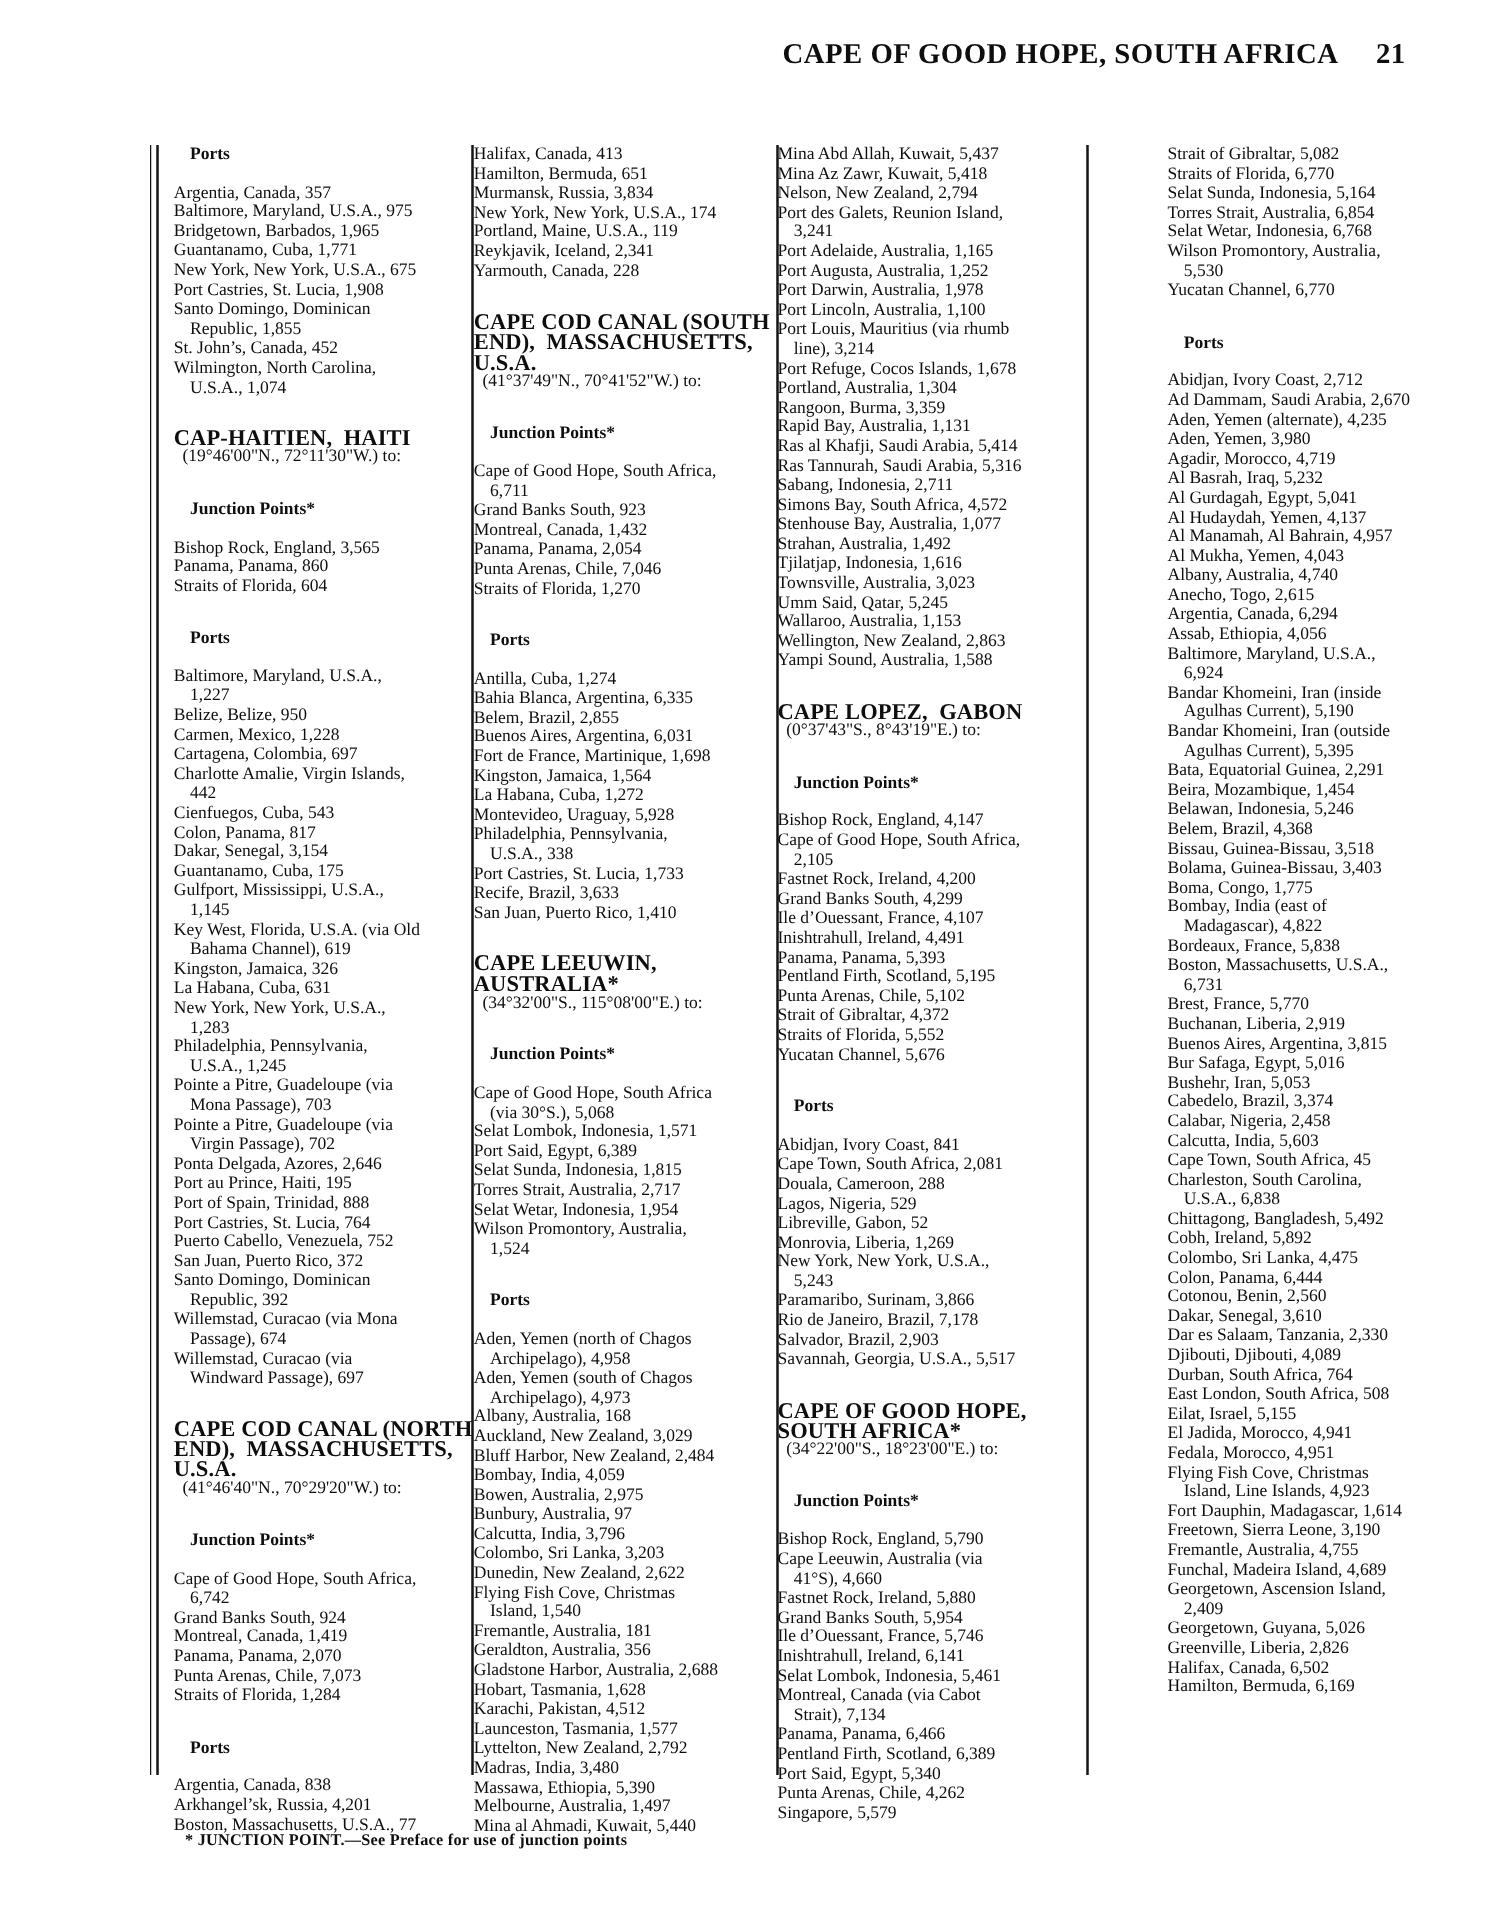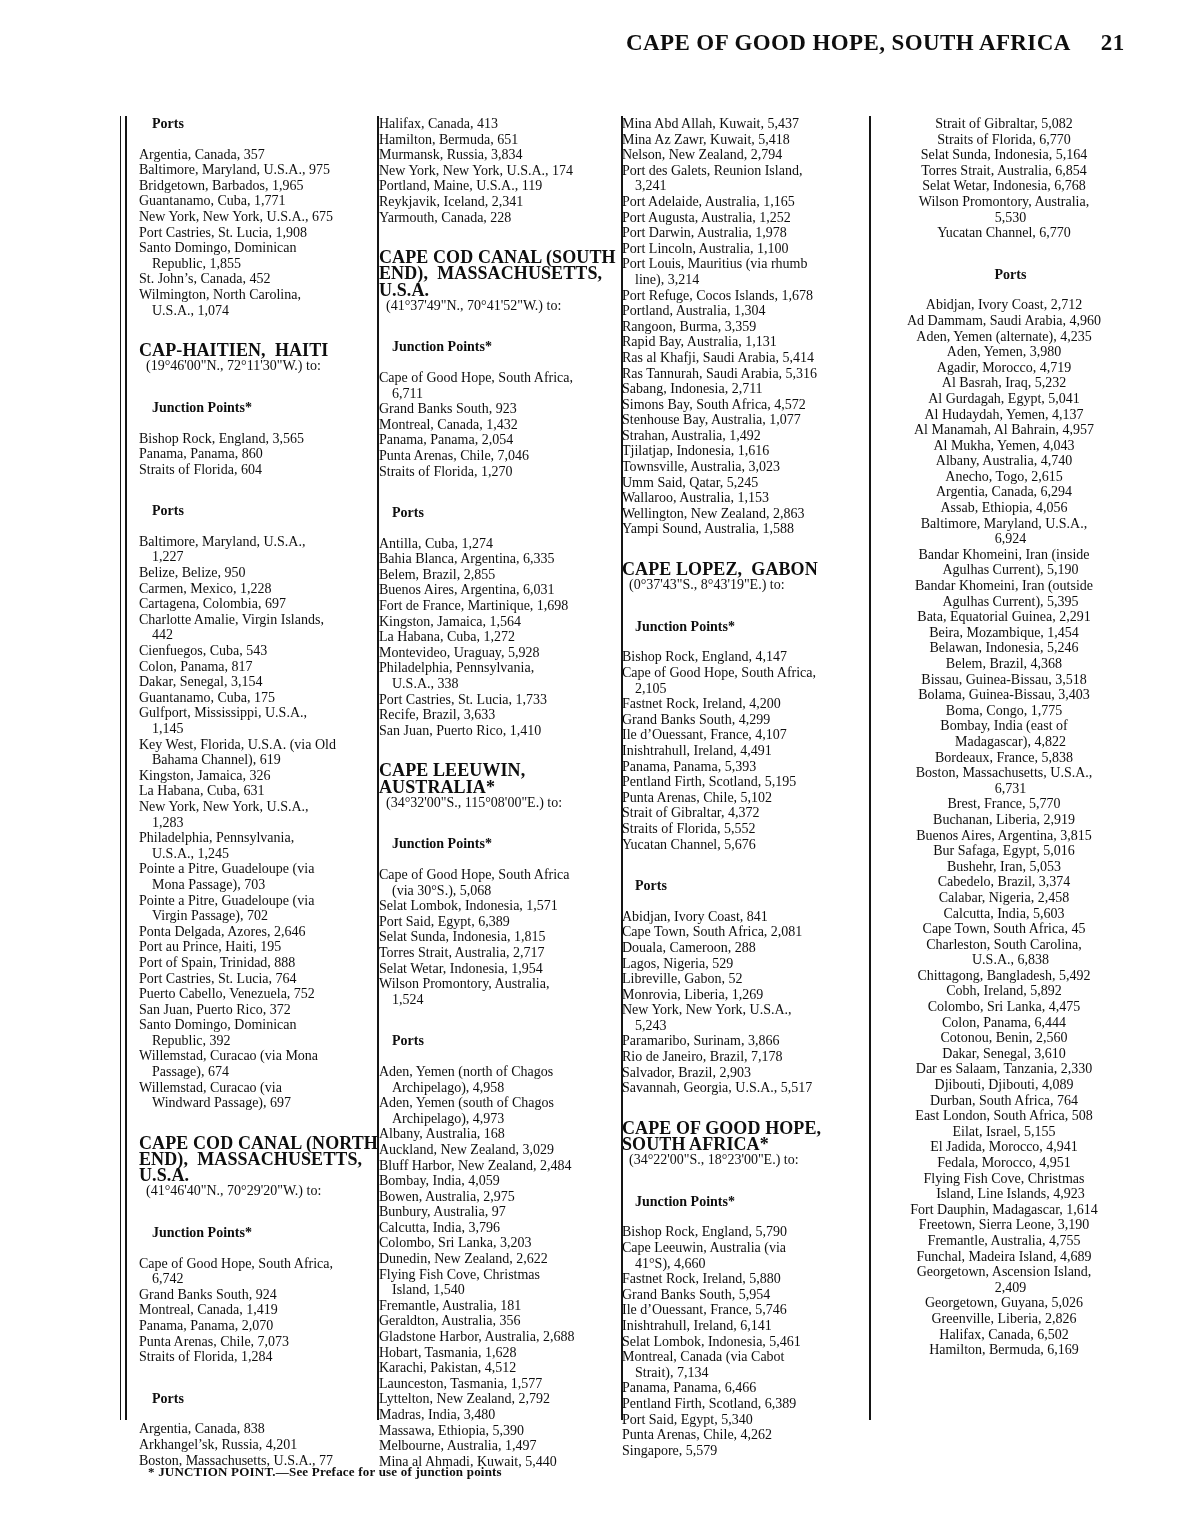--- a/index.html
+++ b/index.html
@@ -285,32 +285,32 @@
     <div class="entry">Inishtrahull, Ireland, 6,141</div>
     <div class="entry">Selat Lombok, Indonesia, 5,461</div>
     <div class="entry">Montreal, Canada (via Cabot
 Strait), 7,134</div>
     <div class="entry">Panama, Panama, 6,466</div>
     <div class="entry">Pentland Firth, Scotland, 6,389</div>
     <div class="entry">Port Said, Egypt, 5,340</div>
     <div class="entry">Punta Arenas, Chile, 4,262</div>
     <div class="entry">Singapore, 5,579</div>
   </div>
-<div class="col" style="left:886px;text-align:center;">
+<div class="col" style="left:934px;">
     <div class="entry">Strait of Gibraltar, 5,082</div>
     <div class="entry">Straits of Florida, 6,770</div>
     <div class="entry">Selat Sunda, Indonesia, 5,164</div>
     <div class="entry">Torres Strait, Australia, 6,854</div>
     <div class="entry">Selat Wetar, Indonesia, 6,768</div>
     <div class="entry">Wilson Promontory, Australia,
 5,530</div>
     <div class="entry">Yucatan Channel, 6,770</div>
     <div class="subhead">Ports</div>
     <div class="entry">Abidjan, Ivory Coast, 2,712</div>
-    <div class="entry">Ad Dammam, Saudi Arabia, 4,960</div>
+    <div class="entry">Ad Dammam, Saudi Arabia, 2,670</div>
     <div class="entry">Aden, Yemen (alternate), 4,235</div>
     <div class="entry">Aden, Yemen, 3,980</div>
     <div class="entry">Agadir, Morocco, 4,719</div>
     <div class="entry">Al Basrah, Iraq, 5,232</div>
     <div class="entry">Al Gurdagah, Egypt, 5,041</div>
     <div class="entry">Al Hudaydah, Yemen, 4,137</div>
     <div class="entry">Al Manamah, Al Bahrain, 4,957</div>
     <div class="entry">Al Mukha, Yemen, 4,043</div>
     <div class="entry">Albany, Australia, 4,740</div>
     <div class="entry">Anecho, Togo, 2,615</div>

